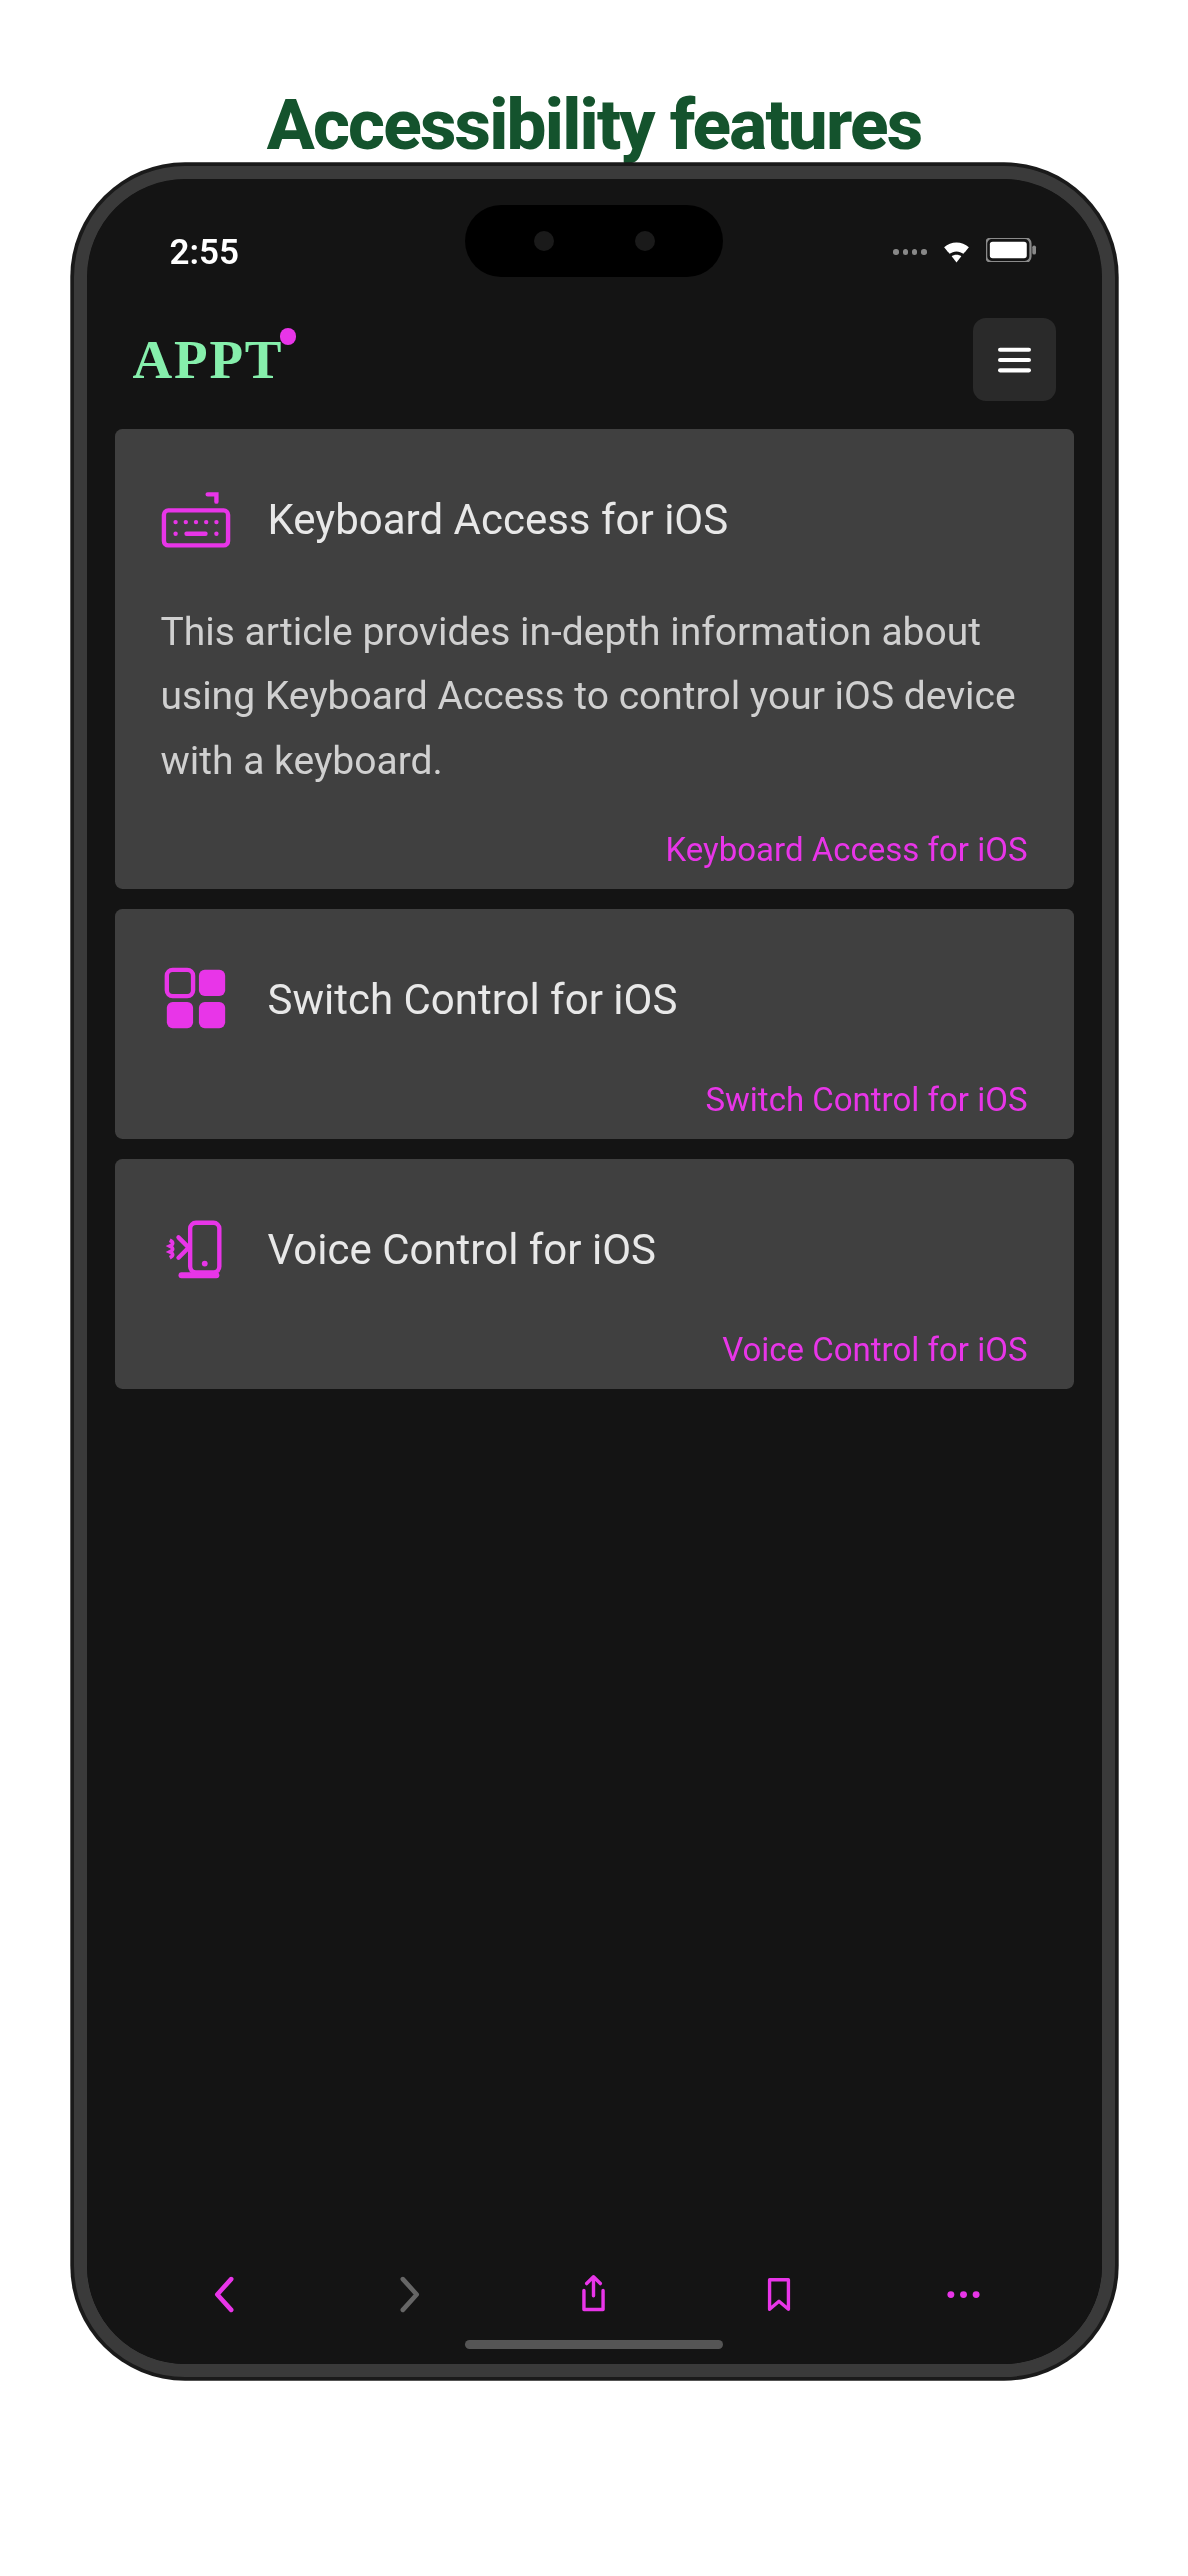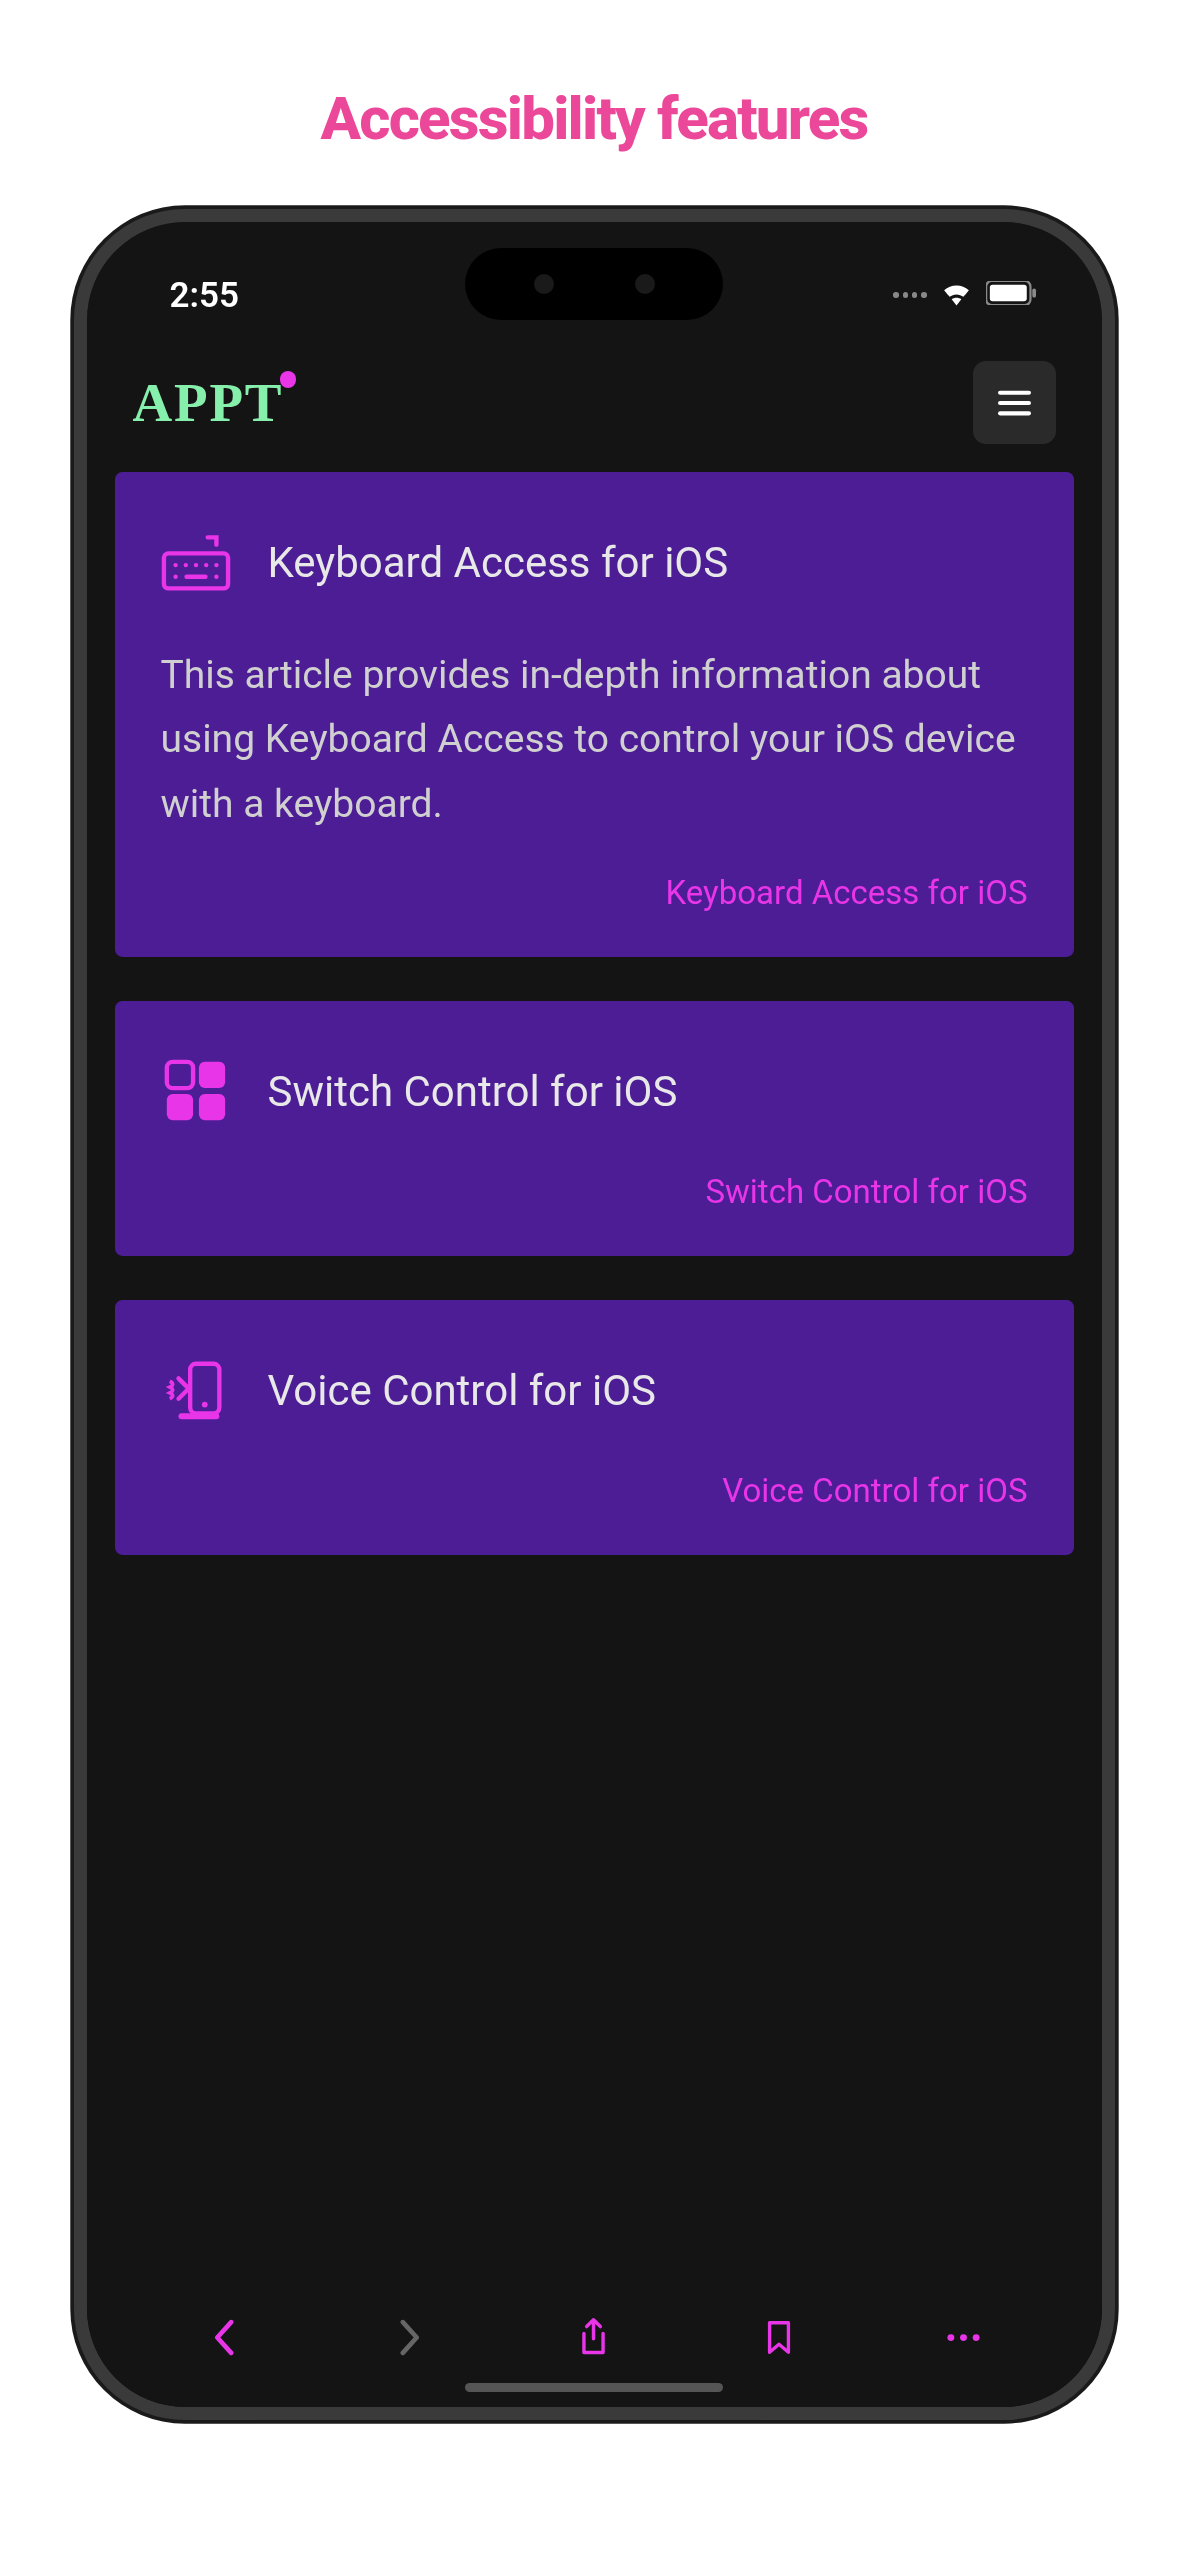--- a/index.html
+++ b/index.html
@@ -10,25 +10,24 @@
     body {
       font-family: -apple-system, BlinkMacSystemFont, 'Segoe UI', Roboto, sans-serif;
       background: #fff;
       width: 1188px;
       height: 2576px;
       display: flex;
       flex-direction: column;
       align-items: center;
     }
     .page-title {
-      font-size: 60px;
+      font-size: 71px;
       font-weight: 800;
-      color: #ec4899;
+      color: #14532d;
       margin-top: 83px;
-      margin-bottom: 55px;
       letter-spacing: -1.8px;
     }
     .phone-frame {
       width: 1041px;
       height: 2211px;
       background: #1a1a1a;
       border-radius: 111px;
       border: 13px solid #3a3a3a;
       box-shadow: 0 0 0 3.7px #1a1a1a;
       position: relative;
@@ -134,24 +133,24 @@
     }
     .menu-button svg {
       width: 33px;
       height: 26px;
     }
     .content {
       padding: 0 28px;
       overflow-y: hidden;
     }
     .card {
-      background: #4c1d95;
+      background: #404040;
       border-radius: 7.4px;
-      padding: 55px 46px 45px 46px;
-      margin-bottom: 44px;
+      padding: 55px 46px 20px 46px;
+      margin-bottom: 20px;
     }
     .card-header {
       display: flex;
       align-items: center;
       gap: 37px;
       margin-bottom: 46px;
     }
     .card-icon {
       width: 70px;
       height: 70px;

